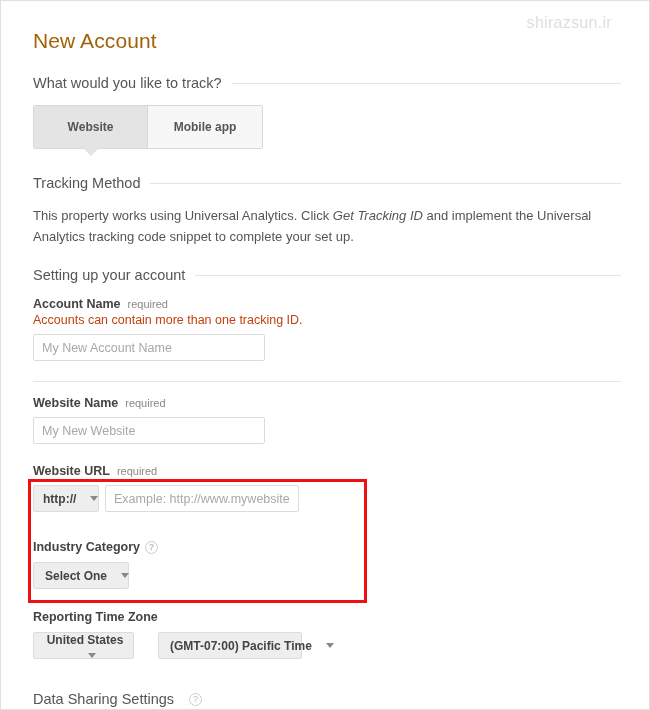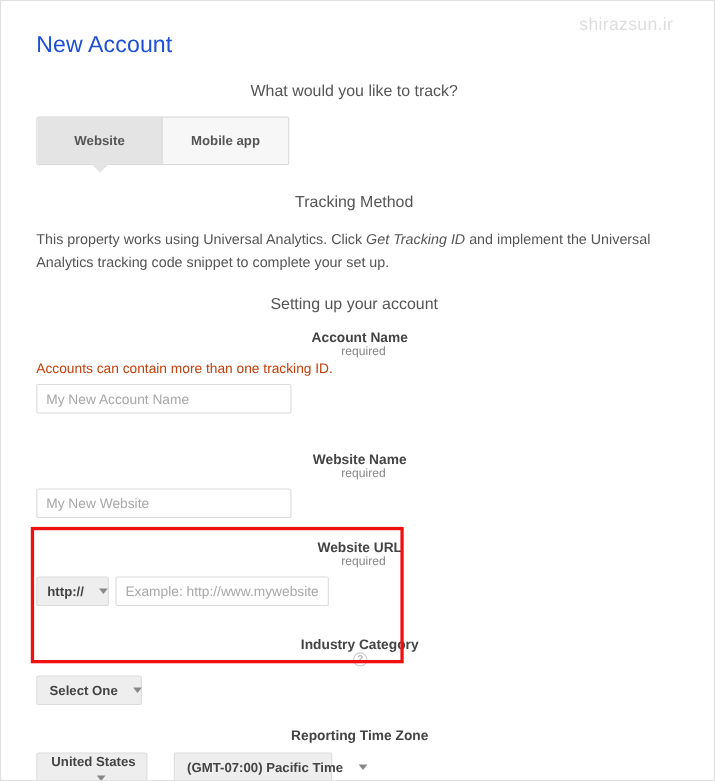--- a/index.html
+++ b/index.html
@@ -28,35 +28,34 @@
     color: #dedede;
     letter-spacing: 0.3px;
     user-select: none;
   }
   .content {
     padding: 24px 28px 0 32px;
   }
   h1.title {
     font-size: 21px;
     font-weight: normal;
-    color: #1d4ed8;
+    color: #a16207;
     margin: 4px 0 22px 0;
     letter-spacing: 0.1px;
   }
 
   
   .section-head {
     display: flex;
     align-items: center;
     font-size: 14.5px;
     color: #555555;
     font-weight: normal;
     margin: 0 0 14px 0;
     white-space: nowrap;
-    flex-direction: column;
   }
   .section-head .sh-text { padding-right: 10px; }
   .section-head .sh-rule {
     flex: 1 1 auto;
     height: 1px;
     background: #e4e4e4;
   }
 
   
   .help-icon {
@@ -121,21 +120,20 @@
   .ital { font-style: italic; }
 
   
   .field-label {
     font-size: 12.5px;
     font-weight: bold;
     color: #444444;
     margin: 0 0 2px 0;
     display: flex;
     align-items: center;
-    flex-direction: column;
   }
   .field-label .req {
     font-weight: normal;
     font-size: 11px;
     color: #888888;
     margin-left: 7px;
   }
   .hint {
     font-size: 12.5px;
     color: #c2410c;

